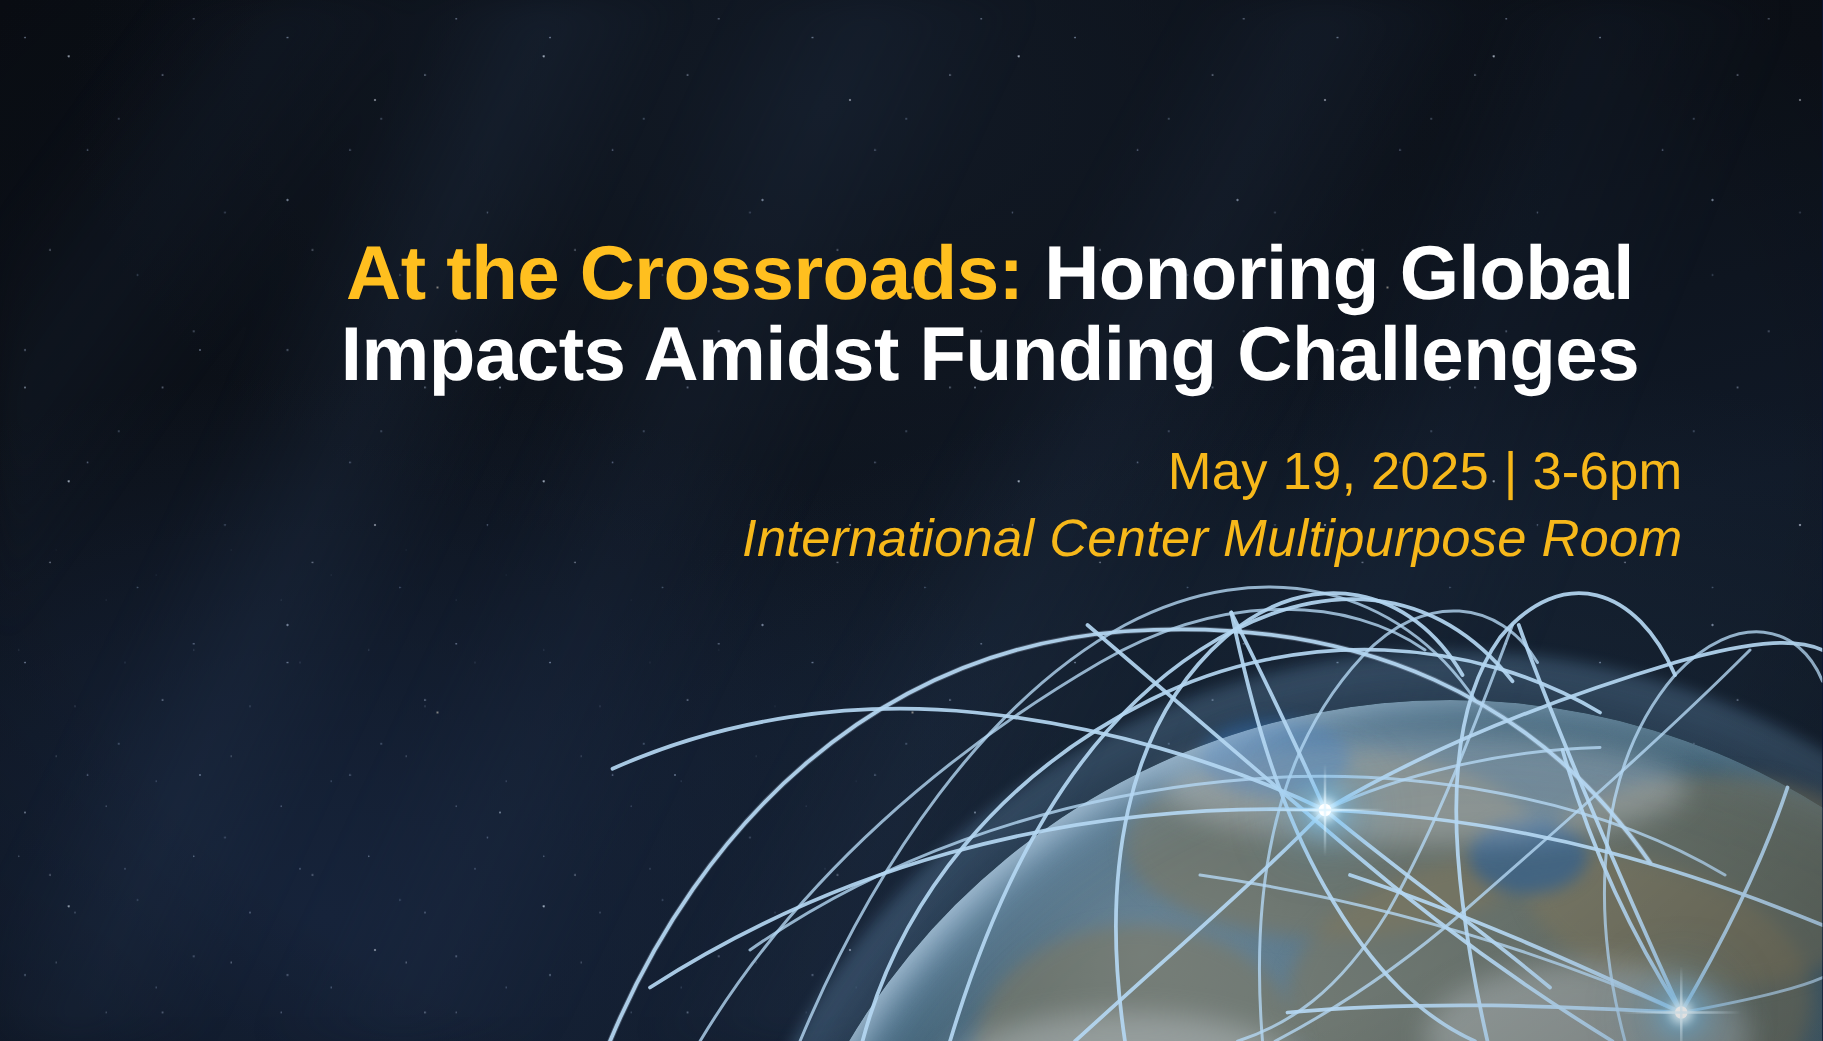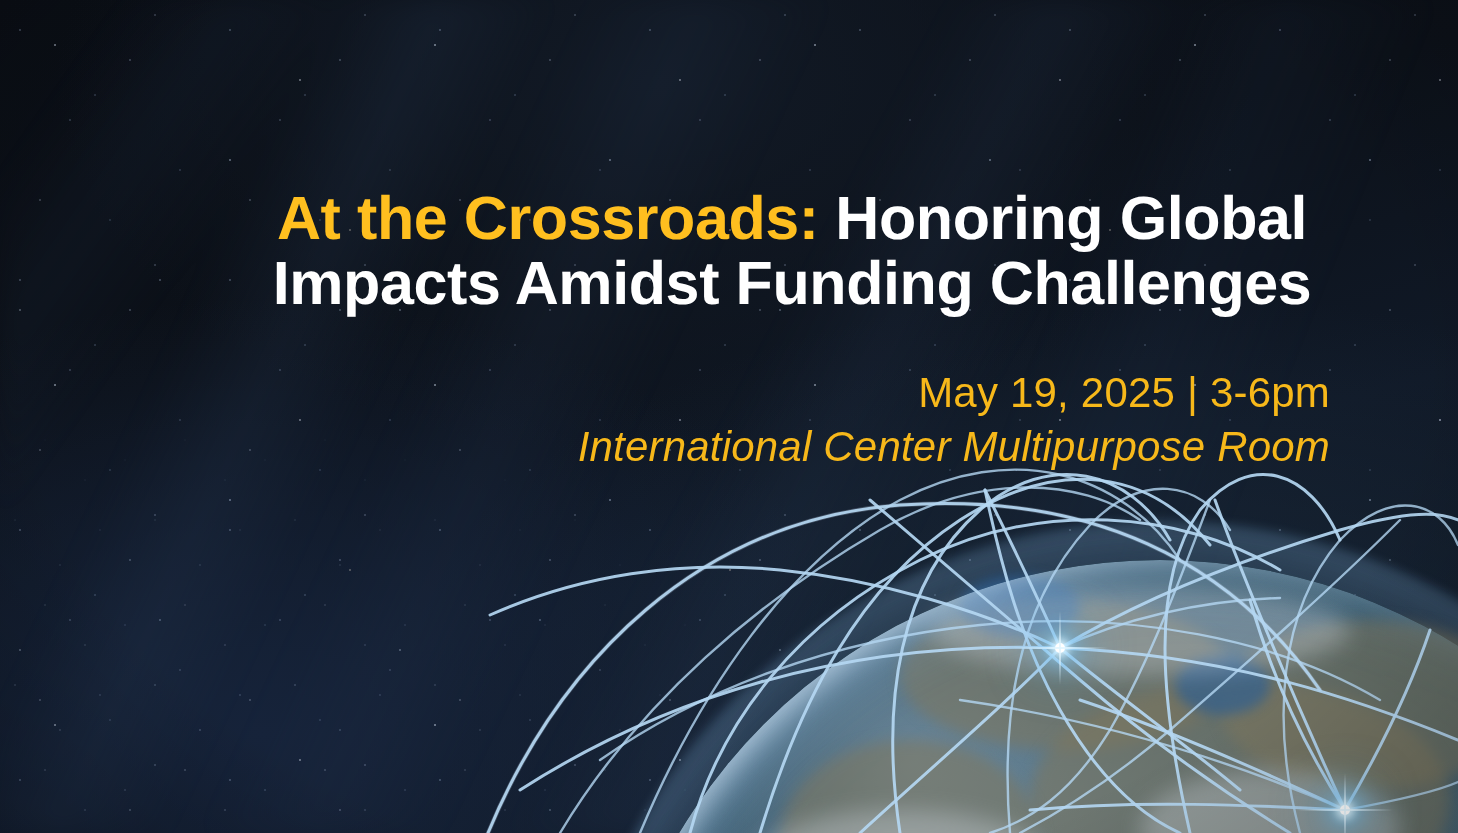--- a/index.html
+++ b/index.html
@@ -213,21 +213,21 @@
     line-height: 1.06;
     letter-spacing: -0.4px;
     color: #ffffff;
     text-align: center;
     text-rendering: geometricPrecision;
   }
   .title .accent { color: #ffbf1f; }
   .subline {
     position: absolute;
     right: 112px;
-    margin: 16px;
+    margin: 0;
     color: #f7b81a;
     font-size: 42px;
     font-weight: 400;
     letter-spacing: .2px;
     white-space: nowrap;
     text-align: right;
   }
   .subline-date { top: 353px; }
   .subline-venue { top: 407px; font-style: italic; }
 

